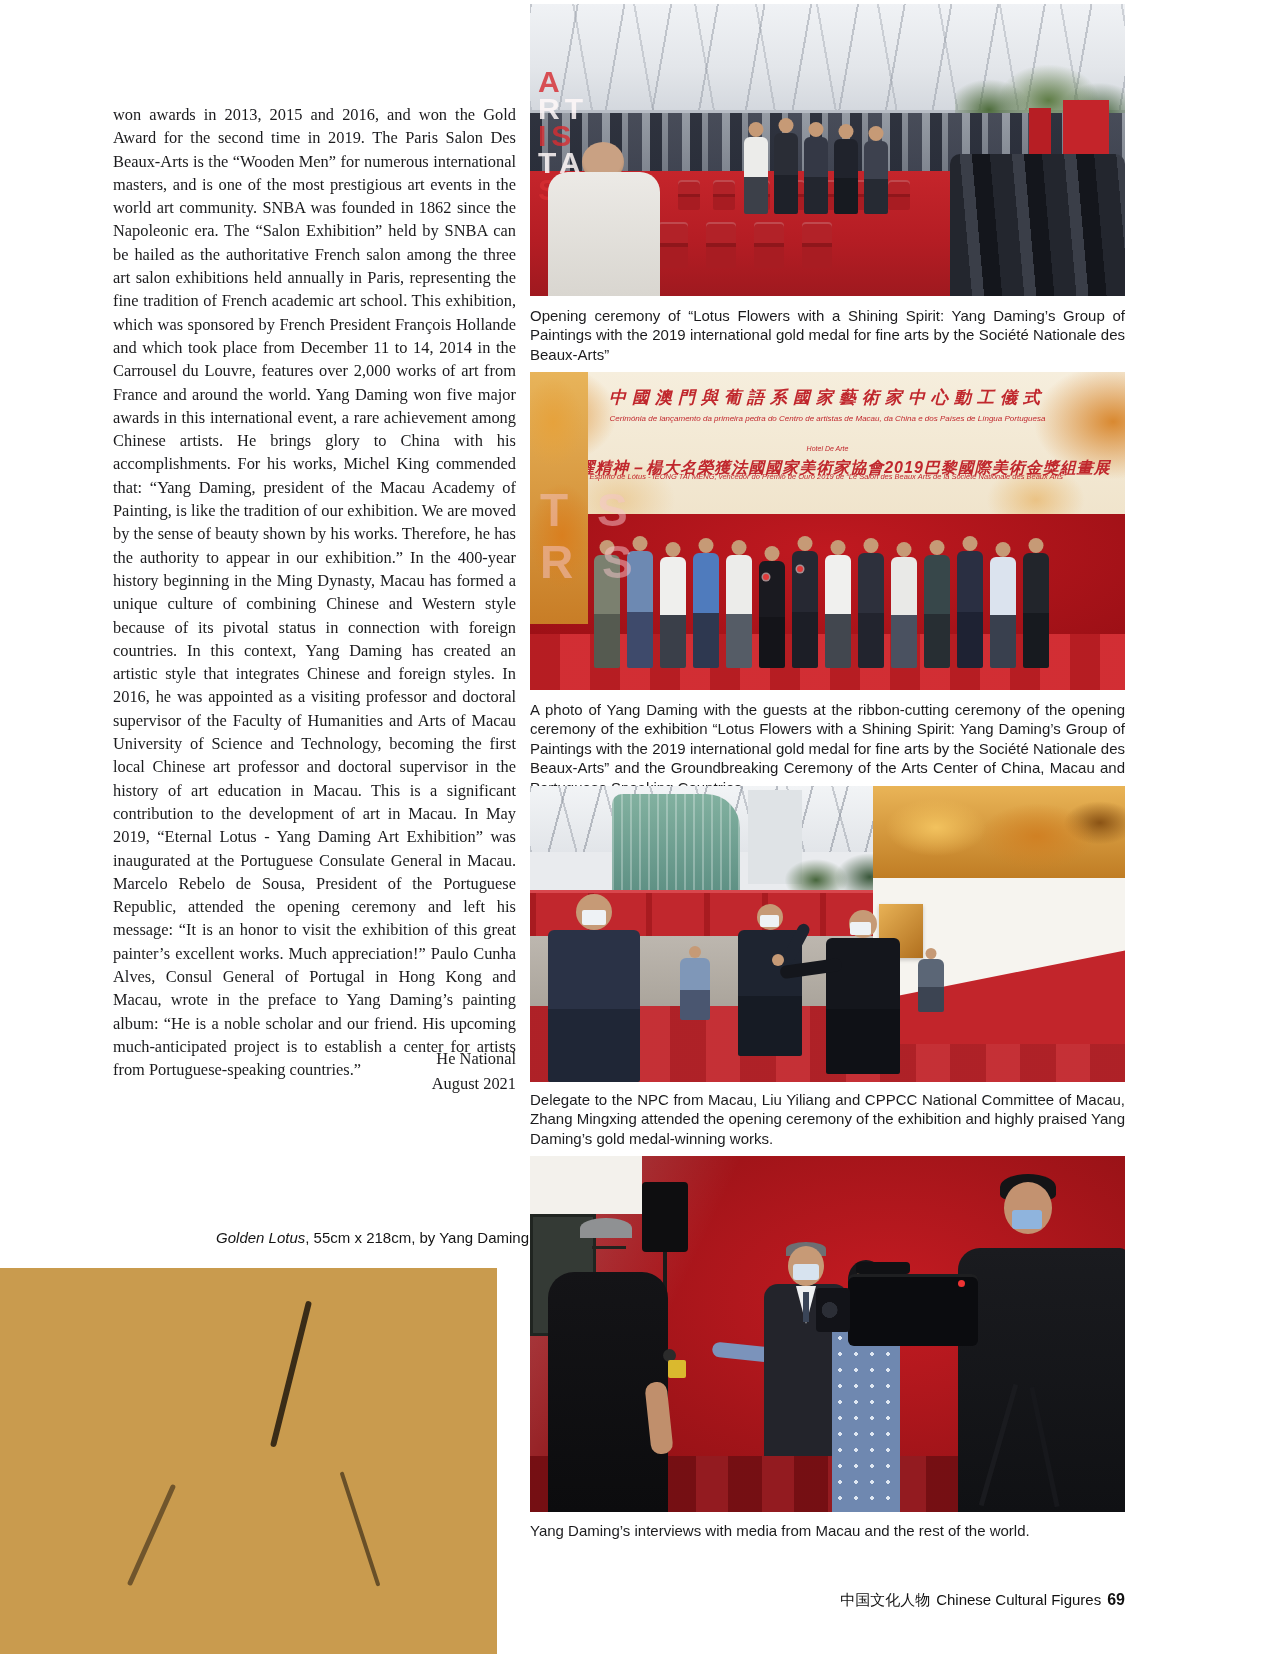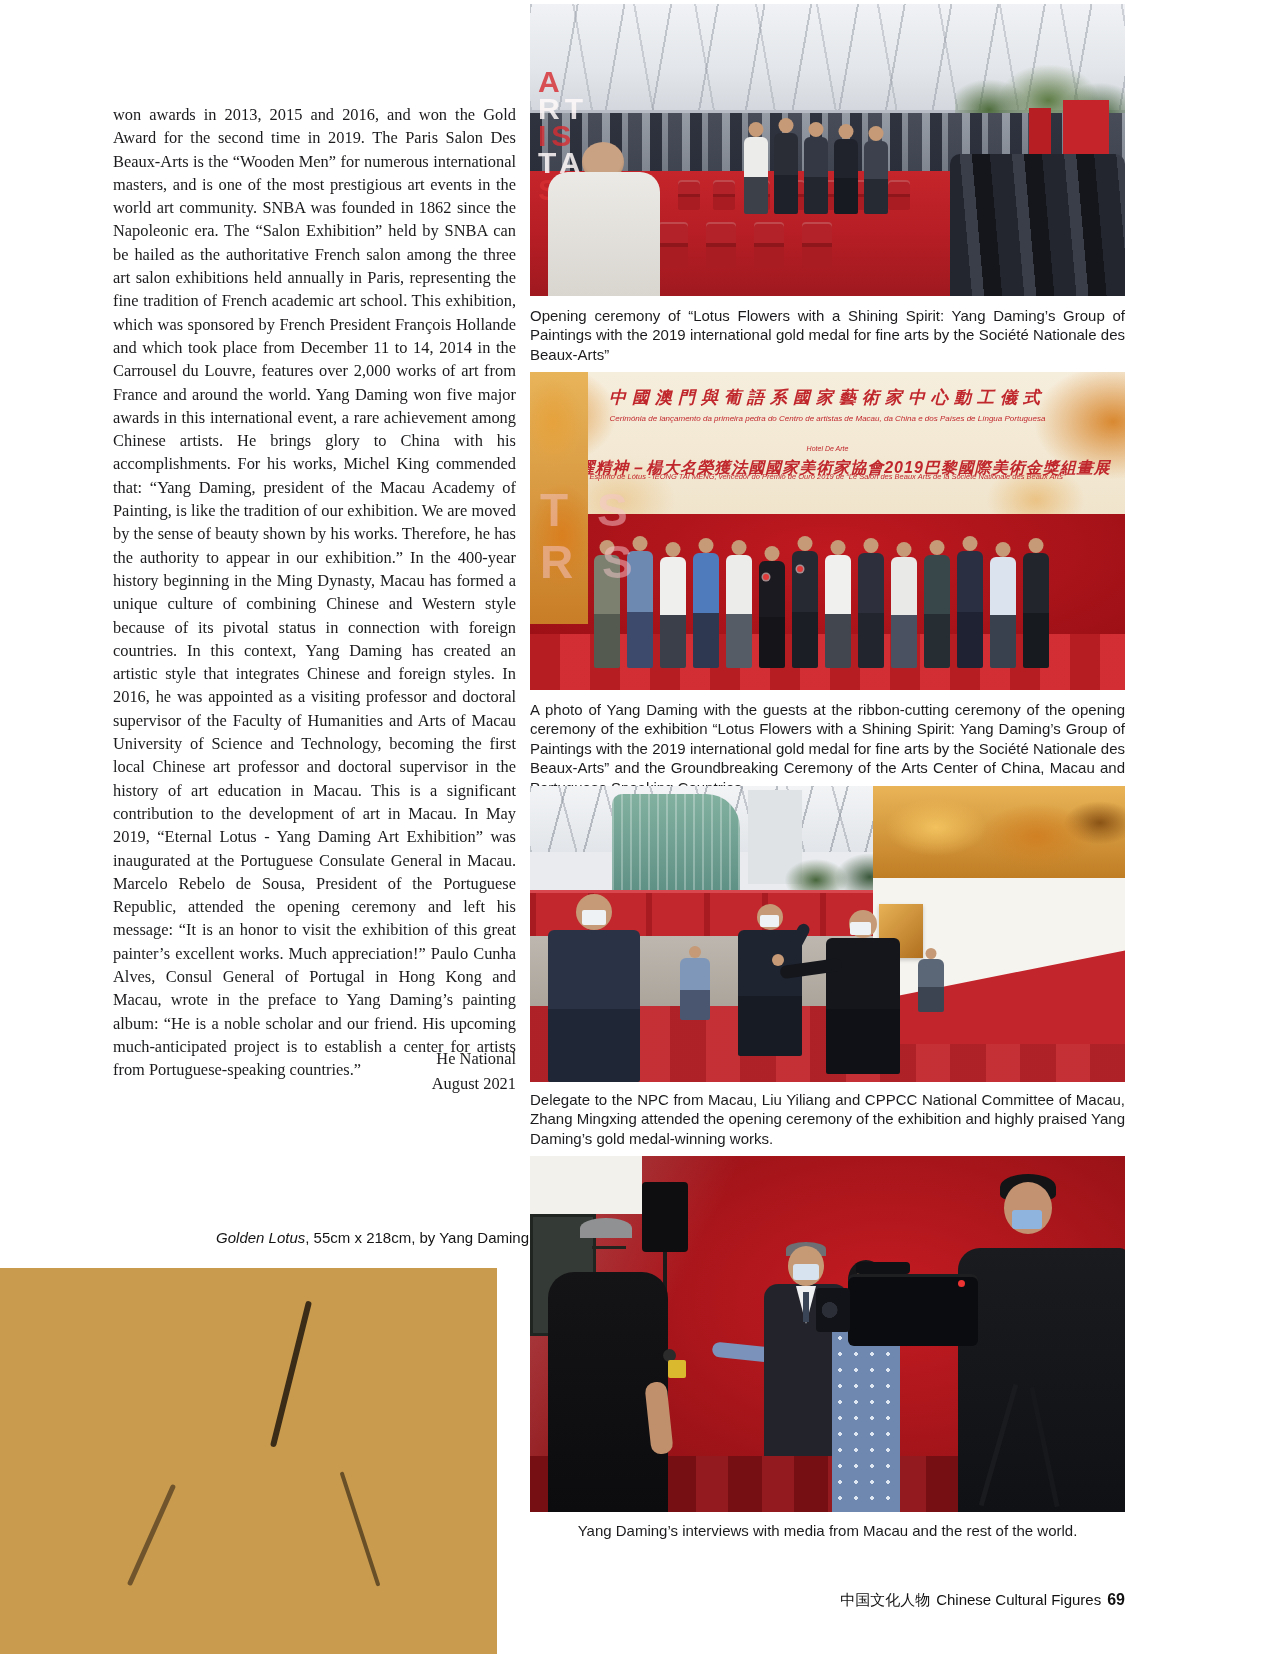--- a/index.html
+++ b/index.html
@@ -30,21 +30,21 @@
       radial-gradient(ellipse 110px 90px at 92% 22%, #fcf3de 0%, rgba(252,243,222,0) 72%),
       radial-gradient(ellipse 120px 80px at 28% 94%, #d98e25 0%, rgba(217,142,37,0) 70%),
       linear-gradient(115deg,#4a3214 0%, #a97б2e 30%, #c99b4e 55%, #e3c077 80%, #efe3c4 100%);
     background-color:#c99b4e;}
   .painting .stroke{position:absolute;background:#17100a;opacity:.8;border-radius:3px;}
 
   
   .photo{position:absolute;left:530px;width:595px;overflow:hidden;background:#d8d8d8;}
   .cap{position:absolute;left:530px;width:595px;font-size:15px;line-height:19.4px;
        color:#1c1c1e;text-align:justify;}
-  .cap.single{text-align:center;}
+  .cap.single{text-align:left;}
 
   
   .photo1{top:4px;height:292px;}
   .p1-canopy{position:absolute;top:0;left:0;right:0;height:106px;
     background:
       repeating-linear-gradient(100deg, rgba(150,156,166,.5) 0 2px, rgba(0,0,0,0) 2px 46px),
       repeating-linear-gradient(80deg, rgba(150,156,166,.38) 0 2px, rgba(0,0,0,0) 2px 60px),
       linear-gradient(180deg,#f0f2f5 0%,#e3e6ea 60%,#d4d8de 100%);
     border-bottom:3px solid #b9bec6;}
   .p1-trees{position:absolute;right:0;top:58px;width:170px;height:96px;

